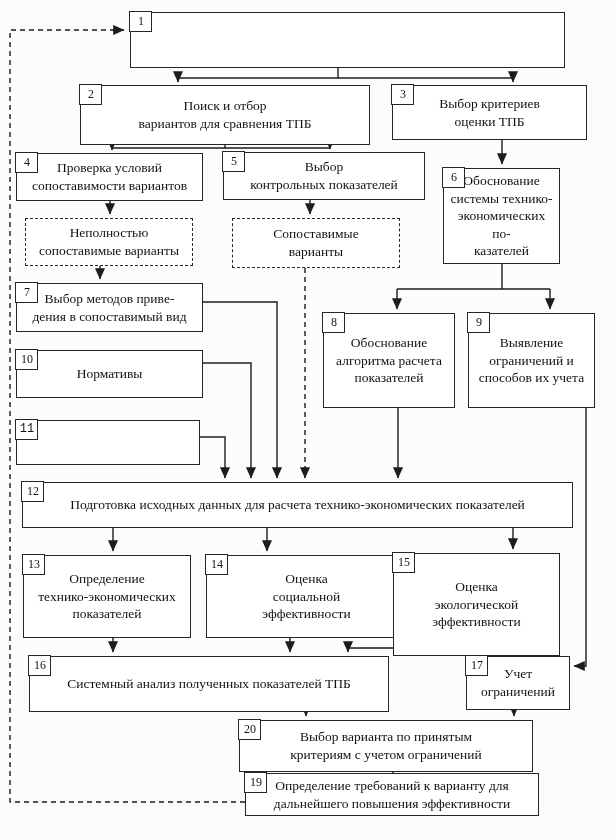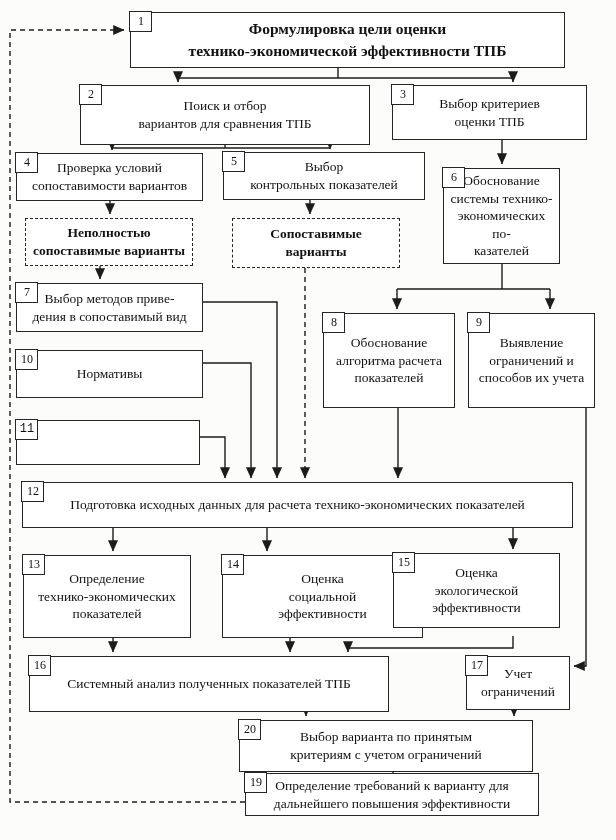--- a/index.html
+++ b/index.html
@@ -7,21 +7,21 @@
     position:relative;width:616px;height:840px;background:#fcfcfa;
     font-family:"Liberation Serif","DejaVu Serif",serif;color:#121212;overflow:hidden;
   }
   svg.wires{position:absolute;left:0;top:0;width:616px;height:840px;}
   .node{
     position:absolute;box-sizing:border-box;border:1.6px solid #262626;background:#fff;
     display:flex;align-items:center;justify-content:center;text-align:center;
     font-size:13.5px;line-height:1.3;padding:2px 5px;
   }
   .node .lbl{white-space:pre-line;width:100%;}
-  .node.dashed{border-style:dashed;font-weight:bold;}
+  .node.dashed{border-style:dashed;}
   .node.title{font-weight:700;font-size:15.5px;line-height:1.45;}
   .badge{
     position:absolute;top:-1.6px;left:-1.6px;min-width:15px;height:19px;padding:0 3px;
     border:1.4px solid #262626;background:#fff;font-size:12px;font-weight:400;
     line-height:19px;text-align:center;display:block;
   }
 </style>
 </head>
 <body>
 
@@ -64,22 +64,20 @@
       <path d="M290,638 V652" marker-end="url(#arr)"></path>
       <path d="M513,636 V648 H348 V652" marker-end="url(#arr)"></path>
       <path d="M306,712 V716" marker-end="url(#arr)"></path>
       <path d="M514,710 V716" marker-end="url(#arr)"></path>
       <path d="M393,772 V790" marker-end="url(#arr)"></path>
     </g>
   </svg>
 
   <div class="node title" style="left:130px;top:12px;width:435px;height:56px;">
     <span class="badge">1</span>
-    <span class="lbl">Формулировка цели оценки
-технико-экономической эффективности ТПБ</span>
   </div>
 
   <div class="node" style="left:80px;top:85px;width:290px;height:60px;">
     <span class="badge">2</span>
     <span class="lbl">Поиск и отбор
 вариантов для сравнения ТПБ</span>
   </div>
 
   <div class="node" style="left:392px;top:85px;width:195px;height:55px;">
     <span class="badge">3</span>
@@ -151,28 +149,28 @@
     <span class="lbl">Подготовка исходных данных для расчета технико-экономических показателей</span>
   </div>
 
   <div class="node" style="left:23px;top:555px;width:168px;height:83px;">
     <span class="badge">13</span>
     <span class="lbl">Определение
 технико-экономических
 показателей</span>
   </div>
 
-  <div class="node" style="left:222px;top:555px;width:201px;height:83px;">
+  <div class="node" style="left:206px;top:555px;width:201px;height:83px;">
     <span class="badge">14</span>
     <span class="lbl">Оценка
 социальной
 эффективности</span>
   </div>
 
-  <div class="node" style="left:393px;top:553px;width:167px;height:75px;">
+  <div class="node" style="left:393px;top:553px;width:167px;height:103px;">
     <span class="badge">15</span>
     <span class="lbl">Оценка
 экологической
 эффективности</span>
   </div>
 
   <div class="node" style="left:29px;top:656px;width:360px;height:56px;">
     <span class="badge">16</span>
     <span class="lbl">Системный анализ полученных показателей ТПБ</span>
   </div>

